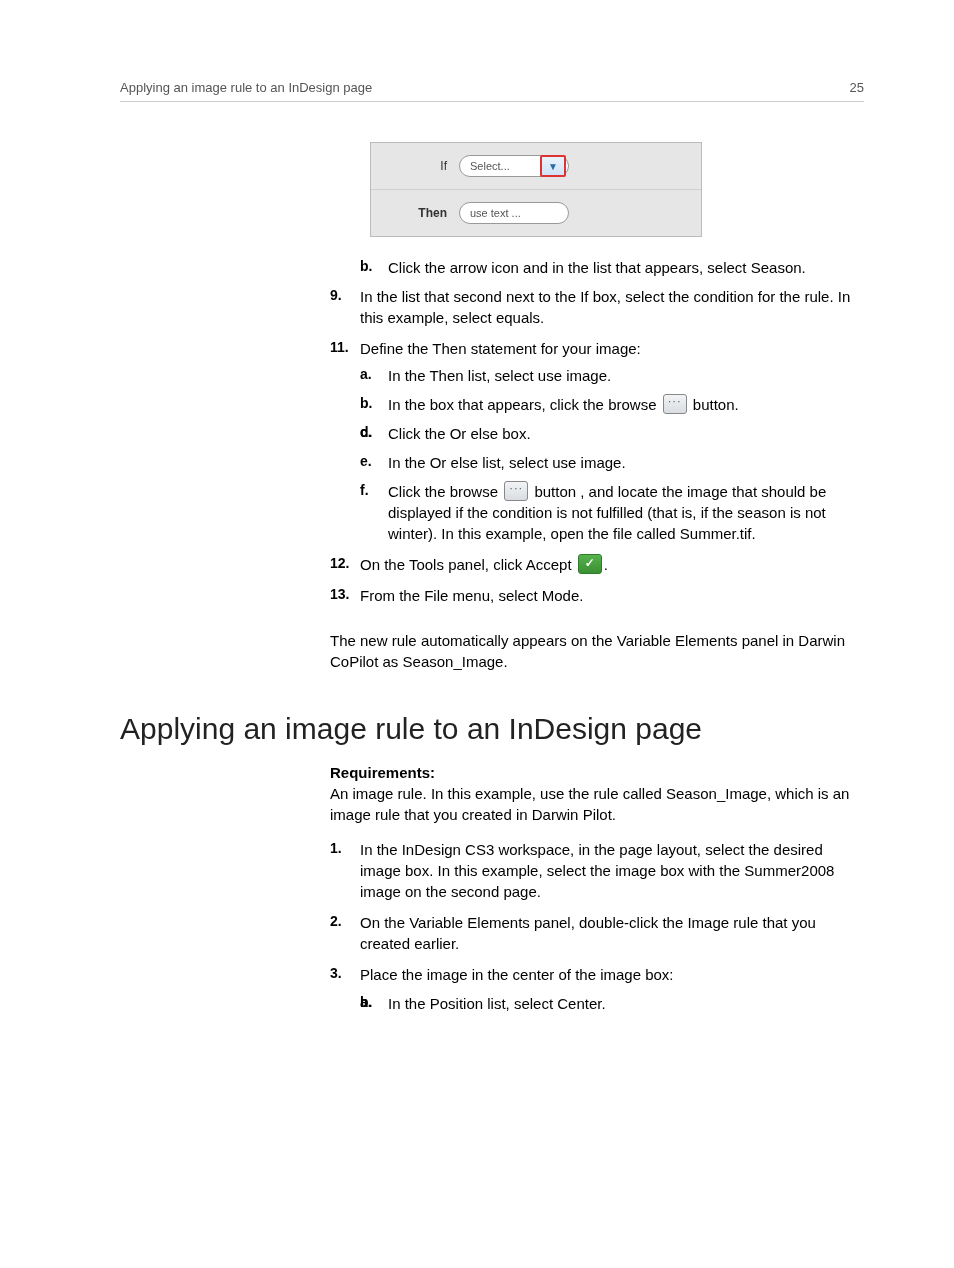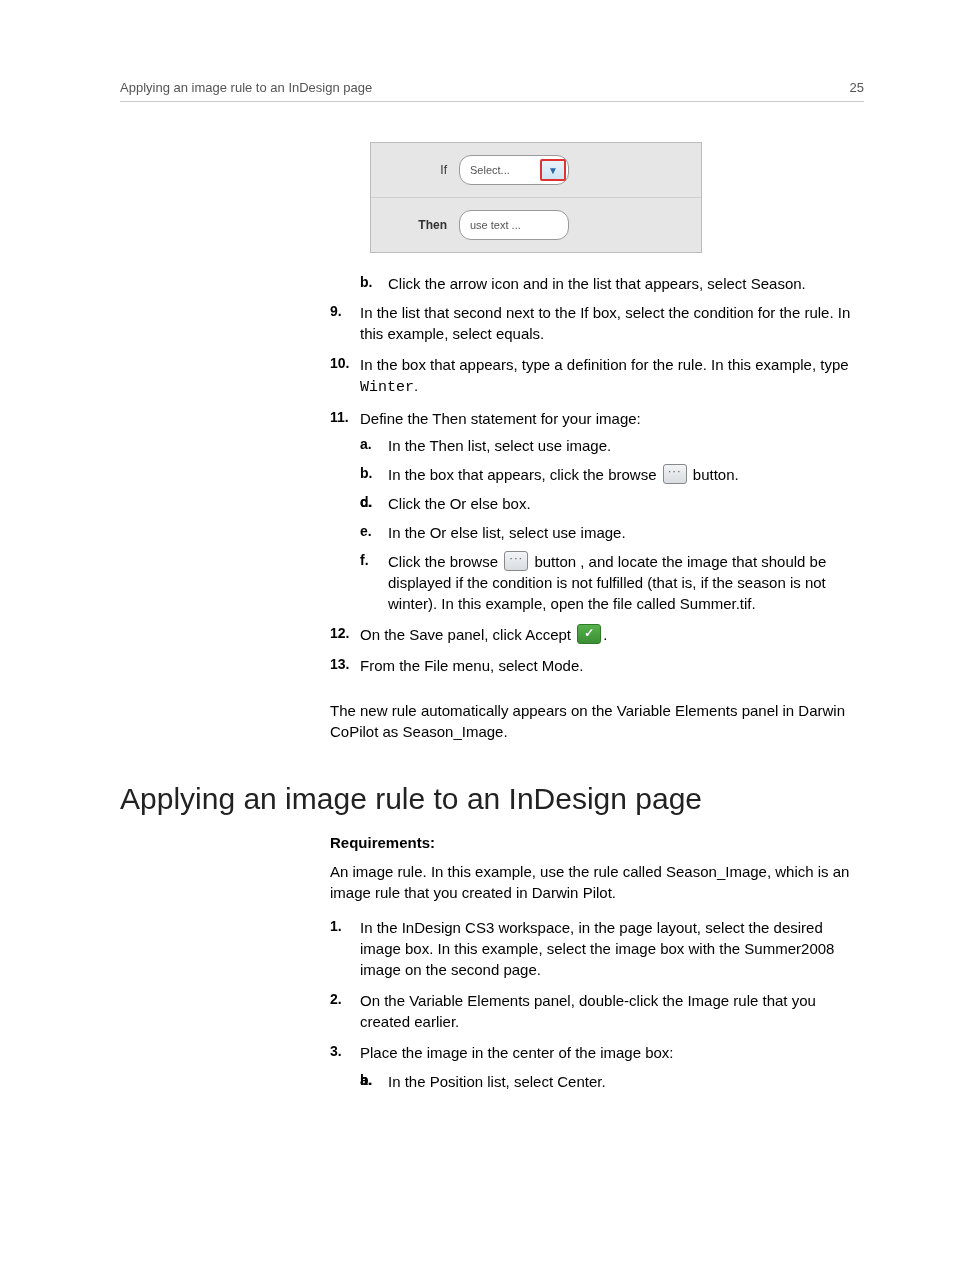--- a/index.html
+++ b/index.html
@@ -42,21 +42,21 @@
     font-size: 12px;
     color: #333;
     padding-right: 12px;
   }
   .figure .label.bold { font-weight: bold; }
   .figure .pill {
     flex: 0 0 auto;
     background: #fff;
     border: 1px solid #999;
     border-radius: 12px;
-    height: 30px;
+    height: 22px;
     display: flex;
     align-items: center;
     font-size: 11px;
     color: #555;
     padding: 8px 10px;
     min-width: 110px;
     box-sizing: border-box;
   }
   .figure .pill.select {
     padding-right: 2px;
@@ -154,21 +154,20 @@
   }
   h1.section {
     font-weight: 300;
     font-size: 30px;
     color: #222;
     margin: 40px 0 16px 0;
   }
   .req-label {
     font-weight: bold;
     font-size: 15px;
-    margin-bottom: 8px;
   }
   .para {
     margin-bottom: 14px;
   }
   b { font-weight: normal; }
 </style>
 </head>
 <body>
 
 <div class="page">
@@ -203,24 +202,20 @@
         <span><span>Click the </span><b>arrow</b><span> icon and in the list that appears, select </span><b>Season</b><span>.</span></span>
       </li>
     </ol>
 
     <ol class="main">
       <li>
         <span class="num">9.</span>
         <span><span>In the list that second next to the </span><b>If</b><span> box, select the condition for the rule. In this example, select </span><b>equals</b><span>.</span></span>
       </li>
       <li>
-        <span class="num">10.</span>
-        <span><span>In the box that appears, type a definition for the rule. In this example, type </span><span class="mono">Winter</span><span>.</span></span>
-      </li>
-      <li>
         <span class="num">11.</span>
         <span><span>Define the </span><b>Then</b><span> statement for your image:</span></span>
         <ol class="sub">
           <li>
             <span class="letter">a.</span>
             <span><span>In the </span><b>Then</b><span> list, select </span><b>use image</b><span>.</span></span>
           </li>
           <li>
             <span class="letter">b.</span>
             <span><span>In the box that appears, click the </span><b>browse</b> <span class="icon-btn browse"></span><span> button.</span></span>
@@ -237,21 +232,21 @@
             <span><span>In the </span><b>Or else</b><span> list, select </span><b>use image</b><span>.</span></span>
           </li>
           <li>
             <span class="letter">f.</span>
             <span><span>Click the </span><b>browse</b> <span class="icon-btn browse"></span><span> button , and locate the image that should be displayed if the condition is not fulfilled (that is, if the season is not winter). In this example, open the file called </span><b>Summer.tif</b><span>.</span></span>
           </li>
         </ol>
       </li>
       <li>
         <span class="num">12.</span>
-        <span><span>On the </span><b>Save</b><span> panel, click </span><b>Accept</b> <span class="icon-btn accept"></span><span>.</span></span>
+        <span><span>On the </span><b>Tools</b><span> panel, click </span><b>Accept</b> <span class="icon-btn accept"></span><span>.</span></span>
       </li>
       <li>
         <span class="num">13.</span>
         <span><span>From the </span><b>File</b><span> menu, select </span><b>Mode</b><span>.</span></span>
       </li>
     </ol>
 
     <div class="para" style="margin-top:24px;">
       <span>The new rule automatically appears on the </span><b>Variable Elements</b><span> panel in Darwin CoPilot as </span><b>Season_Image</b><span>.</span>
     </div>

